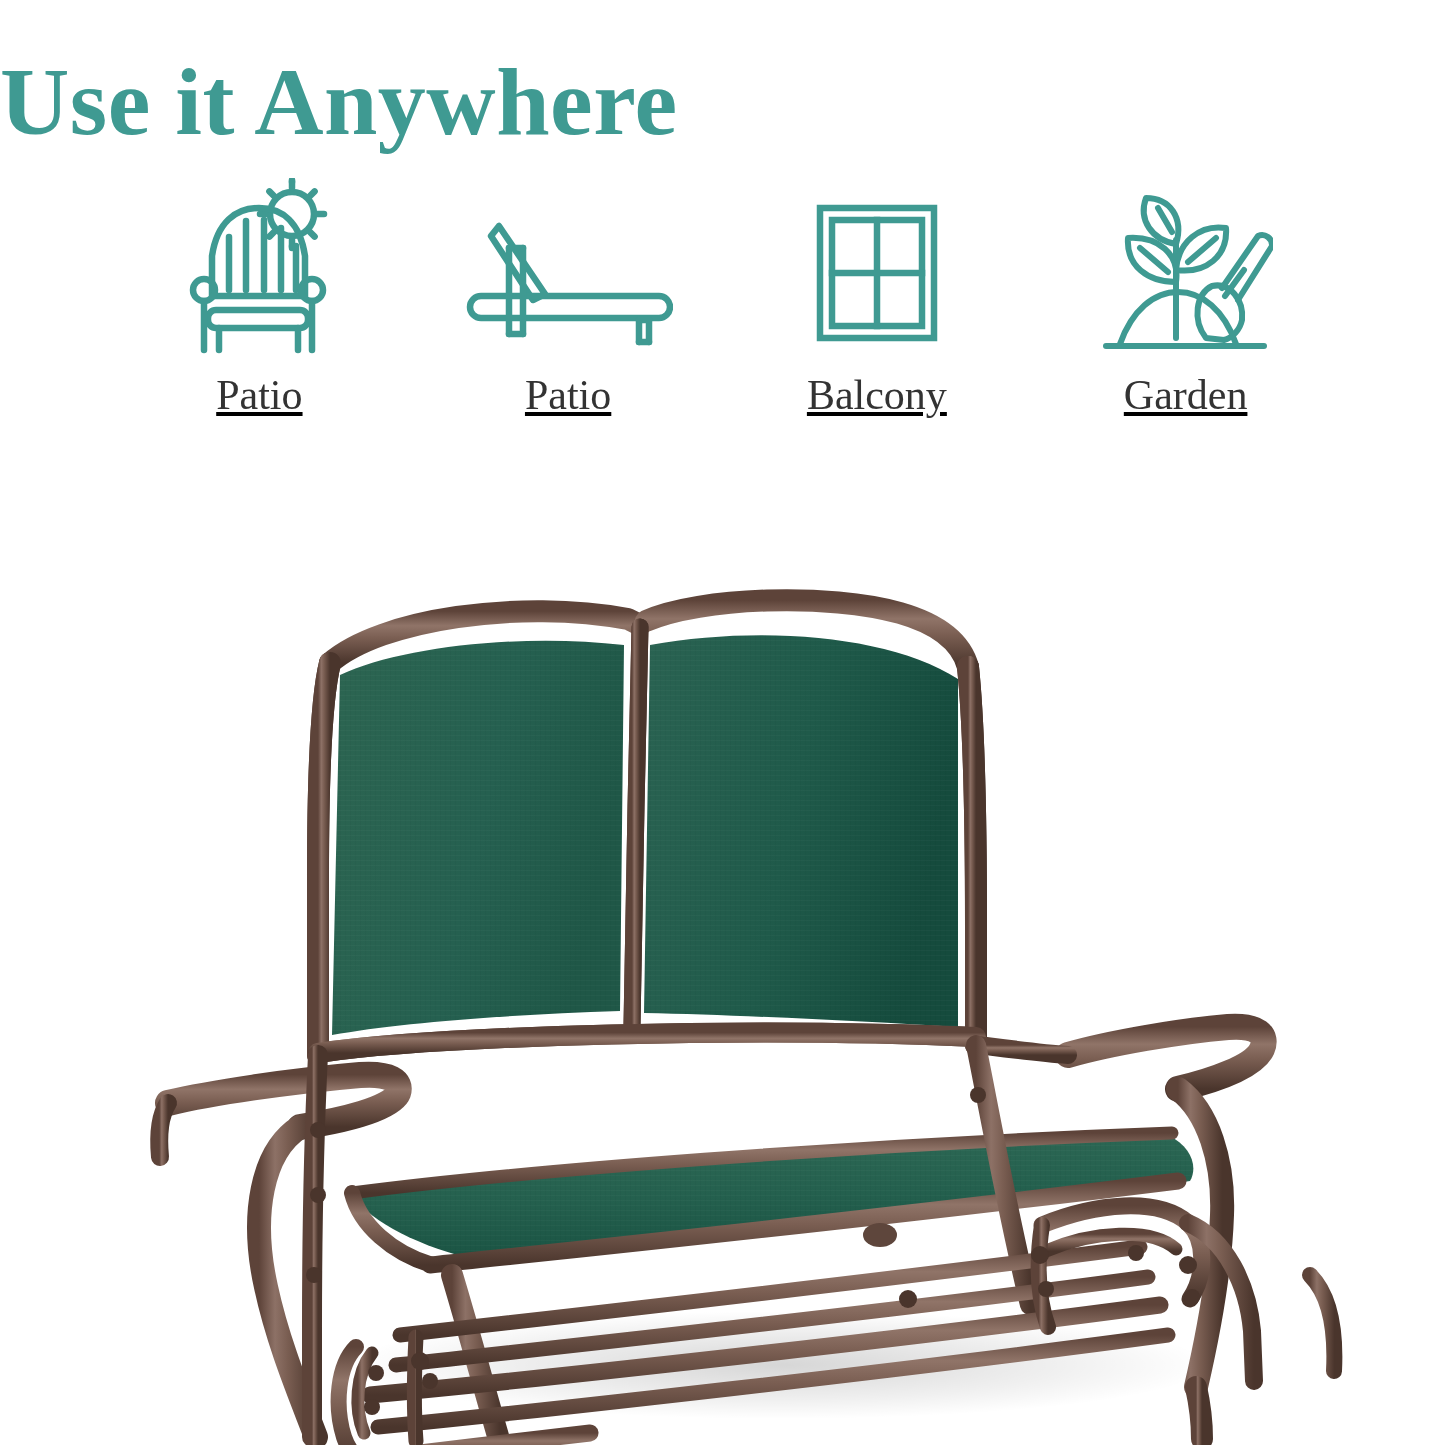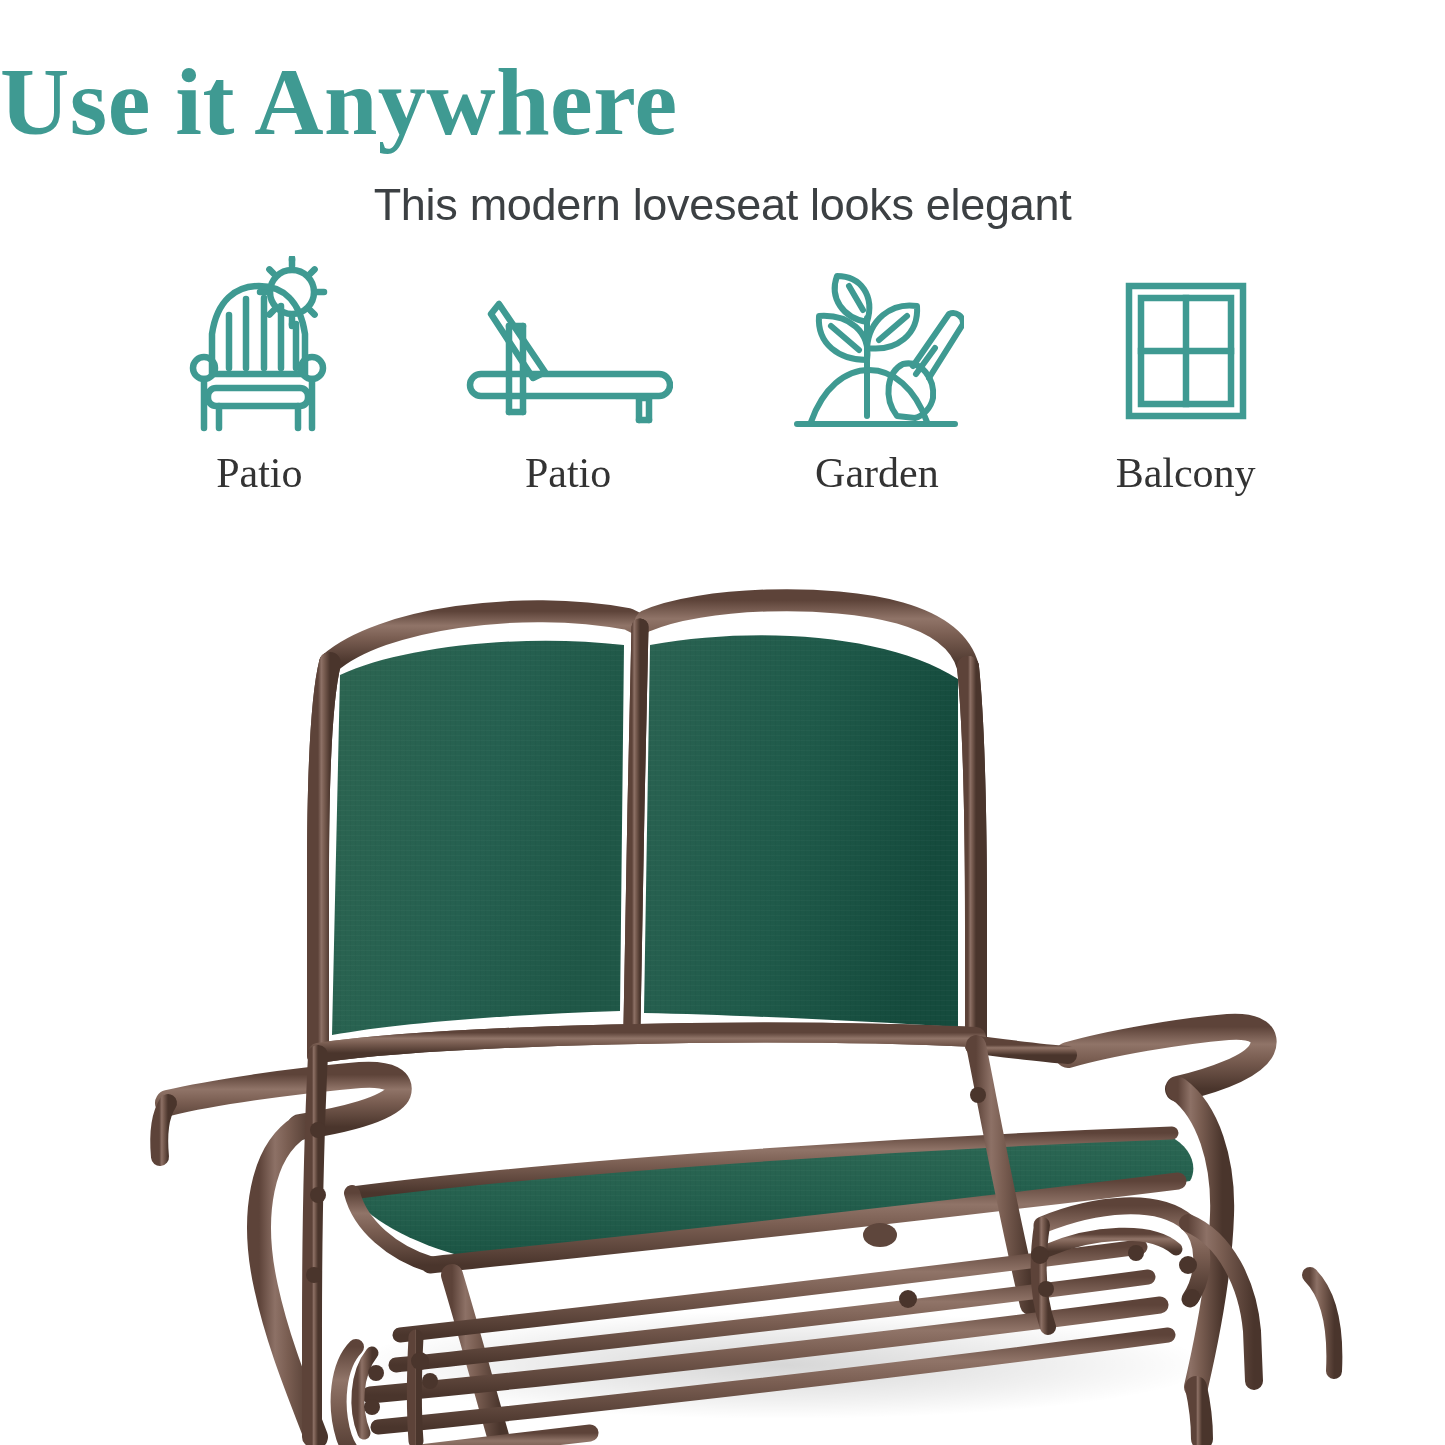--- a/index.html
+++ b/index.html
@@ -39,20 +39,21 @@
   .subheadline .ln { display: block; }
 
   
   .icon-row {
     margin-top: 20px;
     display: flex;
     justify-content: flex-start;
     align-items: flex-end;
     gap: 0px;
     padding: 0 105px;
+    text-decoration: underline;
   }
   .icon-cell {
     flex: 1 1 0;
     display: flex;
     flex-direction: column;
     align-items: center;
   }
   .icon-art {
     height: 180px;
     display: flex;
@@ -76,21 +77,20 @@
     height: 870px;
   }
   .photo-stage svg { display: block; width: 100%; height: 100%; }
 </style>
 </head>
 <body>
 
 <h1 class="headline">Use it Anywhere</h1>
 
 <div class="subheadline">
-  <span class="ln">This modern loveseat looks elegant</span>
 </div>
 
 <div class="icon-row">
 
   <div class="icon-cell">
     <div class="icon-art">
       <svg width="150" height="178" viewBox="0 0 150 178" fill="none" stroke="#3f9a92" stroke-width="6.5" stroke-linecap="round" stroke-linejoin="round">
 
         <circle cx="108" cy="36" r="22"></circle>
         <path d="M108 4 v-0.5 M108 68 v0.5"></path>
@@ -138,59 +138,59 @@
         <path d="M186 142 V164"></path>
         <path d="M176 164 h10"></path>
         <path d="M176 142 h10"></path>
       </svg>
     </div>
     <div class="icon-label">Patio</div>
   </div>
 
   <div class="icon-cell">
     <div class="icon-art">
-      <svg width="175" height="178" viewBox="0 0 175 178" fill="none" stroke="#3f9a92" stroke-width="6" stroke-linecap="round" stroke-linejoin="round">
-
-        <path d="M78 160 V62"></path>
-
-        <path d="M78 66 C54 62 40 42 48 20 C72 20 86 40 78 66 Z"></path>
-        <path d="M60 30 L74 54"></path>
-
-        <path d="M78 104 C50 104 28 88 30 60 C60 58 82 76 78 104 Z"></path>
-        <path d="M42 70 L70 94"></path>
-
-        <path d="M78 92 C80 64 102 46 128 50 C130 78 108 96 78 92 Z"></path>
-        <path d="M118 60 L90 84"></path>
-
-        <path d="M108 160 C94 142 98 116 114 108 C132 104 146 122 144 142 C142 152 134 160 126 162 Z"></path>
-
-        <path d="M124 110 L160 58 a10 10 0 0 1 14 10 L140 122"></path>
-        <path d="M127 118 L146 92"></path>
-
-        <path d="M22 166 C34 132 56 114 80 114 C104 114 126 132 138 166"></path>
-
-        <path d="M8 168 H166"></path>
-      </svg>
-    </div>
-    <div class="icon-label">Garden</div>
-  </div>
-
-  <div class="icon-cell">
-    <div class="icon-art">
       <svg width="150" height="178" viewBox="0 0 150 178" fill="none" stroke="#3f9a92" stroke-width="6.5" stroke-linecap="square" stroke-linejoin="miter">
 
         <rect x="18" y="30" width="114" height="130"></rect>
 
         <rect x="30" y="42" width="90" height="106"></rect>
 
         <path d="M75 42 V148"></path>
         <path d="M30 95 H120"></path>
       </svg>
     </div>
     <div class="icon-label">Balcony</div>
+  </div>
+
+  <div class="icon-cell">
+    <div class="icon-art">
+      <svg width="175" height="178" viewBox="0 0 175 178" fill="none" stroke="#3f9a92" stroke-width="6" stroke-linecap="round" stroke-linejoin="round">
+
+        <path d="M78 160 V62"></path>
+
+        <path d="M78 66 C54 62 40 42 48 20 C72 20 86 40 78 66 Z"></path>
+        <path d="M60 30 L74 54"></path>
+
+        <path d="M78 104 C50 104 28 88 30 60 C60 58 82 76 78 104 Z"></path>
+        <path d="M42 70 L70 94"></path>
+
+        <path d="M78 92 C80 64 102 46 128 50 C130 78 108 96 78 92 Z"></path>
+        <path d="M118 60 L90 84"></path>
+
+        <path d="M108 160 C94 142 98 116 114 108 C132 104 146 122 144 142 C142 152 134 160 126 162 Z"></path>
+
+        <path d="M124 110 L160 58 a10 10 0 0 1 14 10 L140 122"></path>
+        <path d="M127 118 L146 92"></path>
+
+        <path d="M22 166 C34 132 56 114 80 114 C104 114 126 132 138 166"></path>
+
+        <path d="M8 168 H166"></path>
+      </svg>
+    </div>
+    <div class="icon-label">Garden</div>
   </div>
 
 </div>
 
 <div class="photo-stage">
   <svg viewBox="0 0 1445 870" xmlns="http://www.w3.org/2000/svg">
     <defs>
 
       <linearGradient id="tubeV" x1="0" y1="0" x2="1" y2="0">
         <stop offset="0%" stop-color="#5d4339"></stop>

